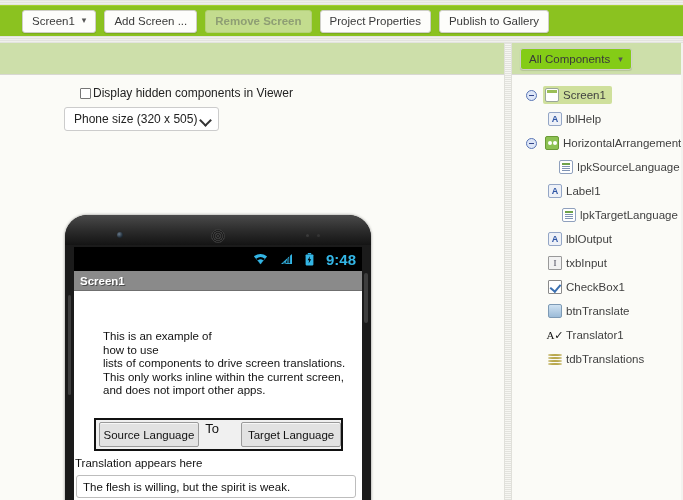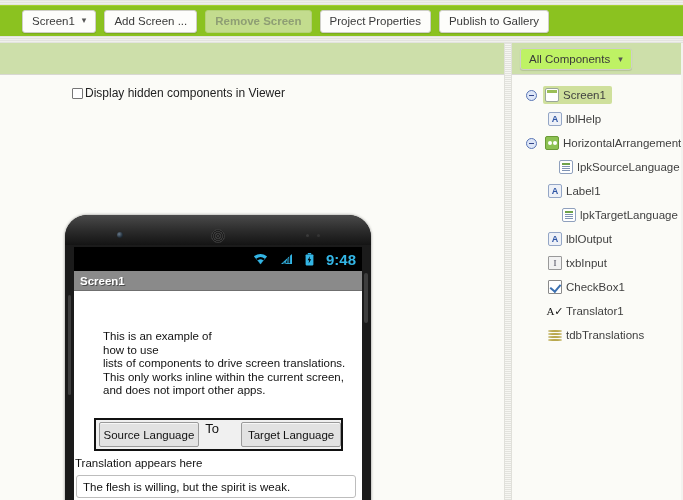--- a/index.html
+++ b/index.html
@@ -64,21 +64,21 @@
     border-bottom: 1px solid #d8d8d2;
   }
 
   
   .viewer {
     position:absolute; left:0; top:76px; width:504px; height:424px;
     background:#fbfbf7;
     overflow:hidden;
   }
   .chk-row {
-    position:absolute; left:72px; top:10px;
+    position:absolute; left:80px; top:10px;
     display:flex; align-items:center; gap:0px;
   }
   .chk-box {
     width:11px; height:11px; border:1px solid #767676; background:#fff;
     border-radius:1px; display:inline-block;
   }
   .chk-label { font-size:12px; color:#222; margin-left:2px; }
 
   .size-select {
     position:absolute; left:64px; top:31px;
@@ -210,21 +210,21 @@
     background:#fbfbf7;
   }
   .rp-head {
     position:absolute; left:0; top:0; width:171px; height:32px;
     background:#cddfaa;
     display:flex; align-items:center;
     padding-left:8px;
     border-bottom:1px solid #d8d8d2;
   }
   .allcomp-btn {
-    background:#bef264; border:1px solid #cfcfc8; border-radius:3px;
+    background:#84cc16; border:1px solid #cfcfc8; border-radius:3px;
     font-size:11.5px; color:#3a3a3a;
     height:22px; padding:0 8px;
     display:flex; align-items:center;
     box-shadow: 0 1px 1px rgba(0,0,0,0.12);
     cursor:pointer;
     justify-content:center;
   }
   .allcomp-btn .caret-dot { margin-left:8px; font-size:9px; color:#555; }
 
   .tree { position:absolute; left:0; top:32px; width:171px; height:425px; padding-top:8px; }
@@ -334,20 +334,24 @@
 
   <div class="band"></div>
 
   <div class="viewer">
 
     <div class="chk-row">
       <span class="chk-box"></span>
       <span class="chk-label">Display hidden components in Viewer</span>
     </div>
 
+    <div class="size-select">
+      <span>Phone size (320 x 505)</span>
+      <span class="chev"></span>
+    </div>
 
     <div class="phone">
       <div class="phone-bezel-sheen"></div>
       <div class="cam"></div>
       <div class="speaker"></div>
       <div class="sensor1"></div>
       <div class="sensor2"></div>
       <div class="side-l"></div>
       <div class="side-r"></div>
 
@@ -476,20 +480,26 @@
           </span>
         </div>
         <div class="tnode" style="padding-left: 34px;">
           <span class="selwrap">
             <span class="tico ico-checkbox"></span>
             <span class="tlabel">CheckBox1</span>
           </span>
         </div>
         <div class="tnode" style="padding-left: 34px;">
           <span class="selwrap">
+            <span class="tico ico-button"></span>
+            <span class="tlabel">btnTranslate</span>
+          </span>
+        </div>
+        <div class="tnode" style="padding-left: 34px;">
+          <span class="selwrap">
             <span class="tico ico-translator">A✓</span>
             <span class="tlabel">Translator1</span>
           </span>
         </div>
         <div class="tnode" style="padding-left: 34px;">
           <span class="selwrap">
             <span class="tico ico-db">
               <i></i>
               <i></i>
               <i></i>

